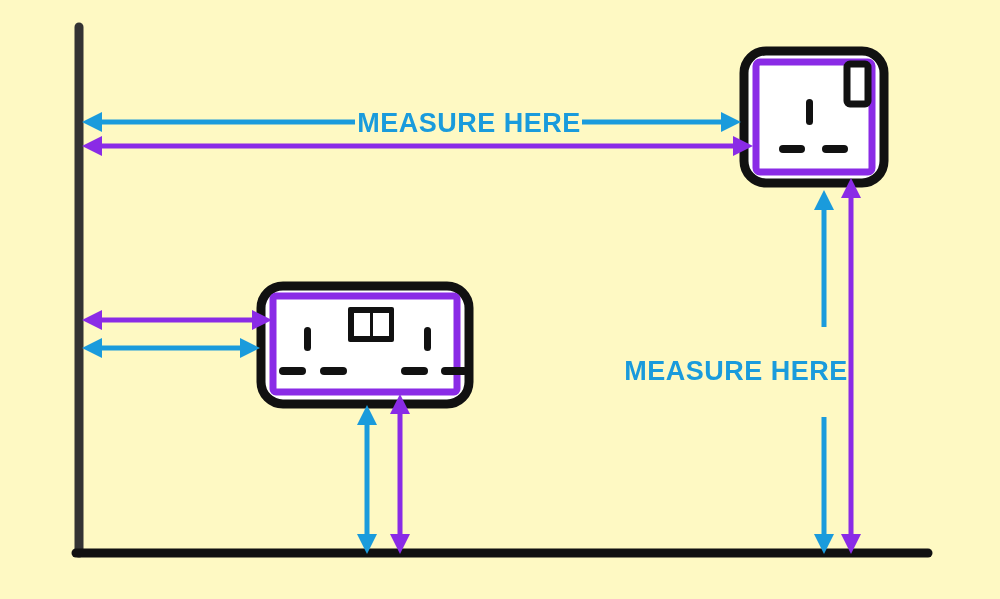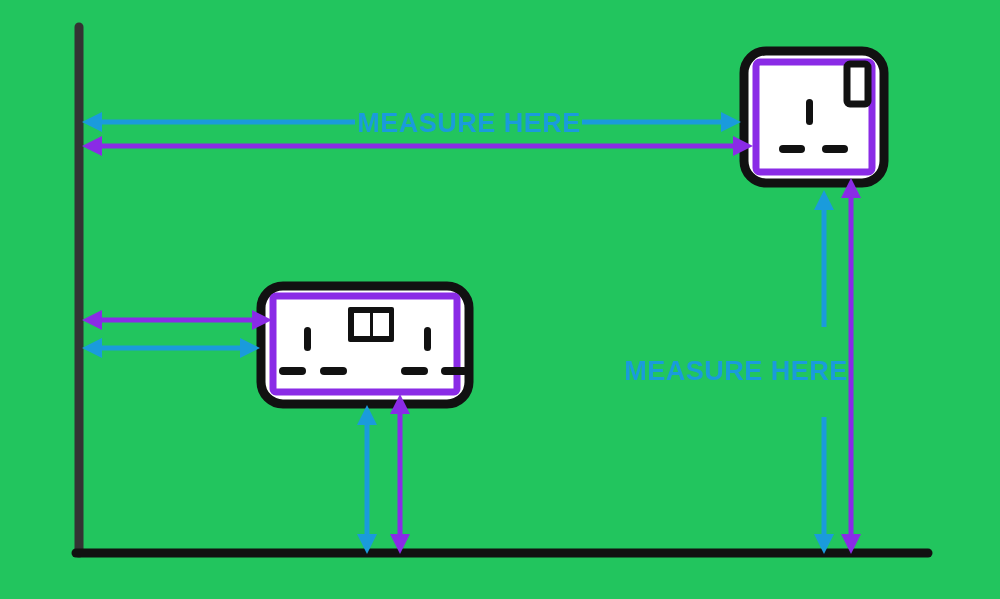--- a/index.html
+++ b/index.html
@@ -7,21 +7,21 @@
     padding: 0;
     background: #ffffff;
   }
   body {
     font-family: "Liberation Sans", sans-serif;
   }
   #stage {
     position: relative;
     width: 1000px;
     height: 599px;
-    background: #22c55e;
+    background: #fef9c3;
     overflow: hidden;
   }
   #diagram-svg {
     position: absolute;
     left: 0;
     top: 0;
     width: 1000px;
     height: 599px;
     display: block;
   }

